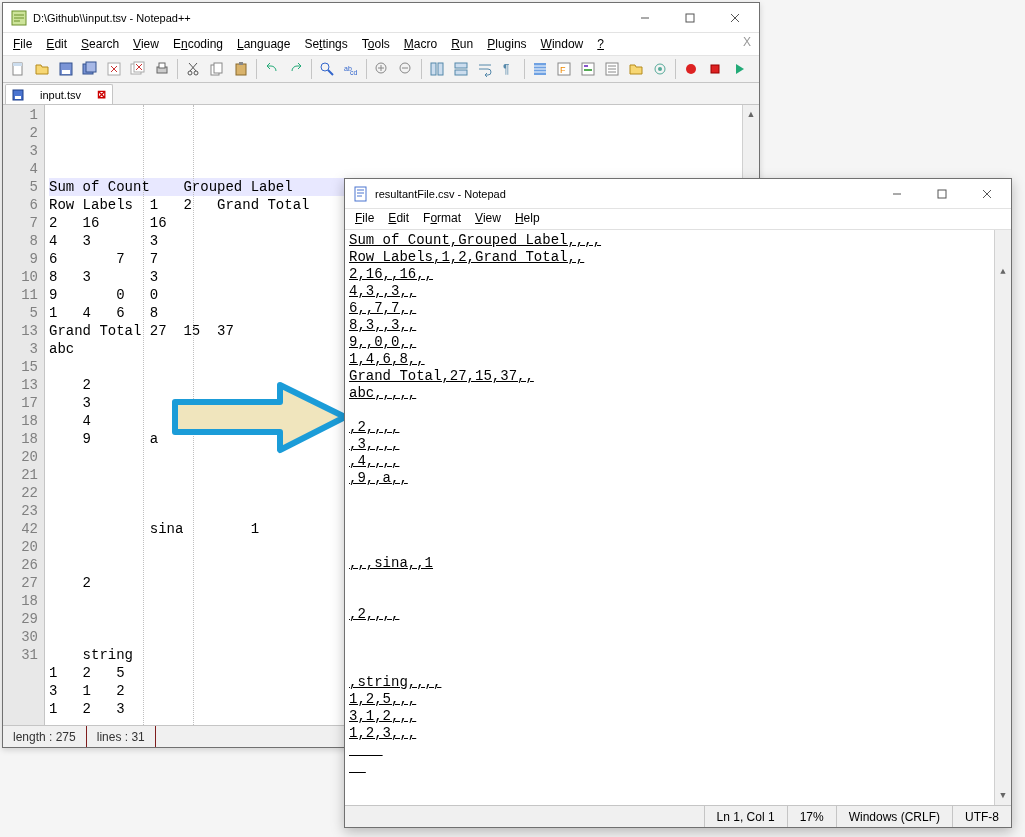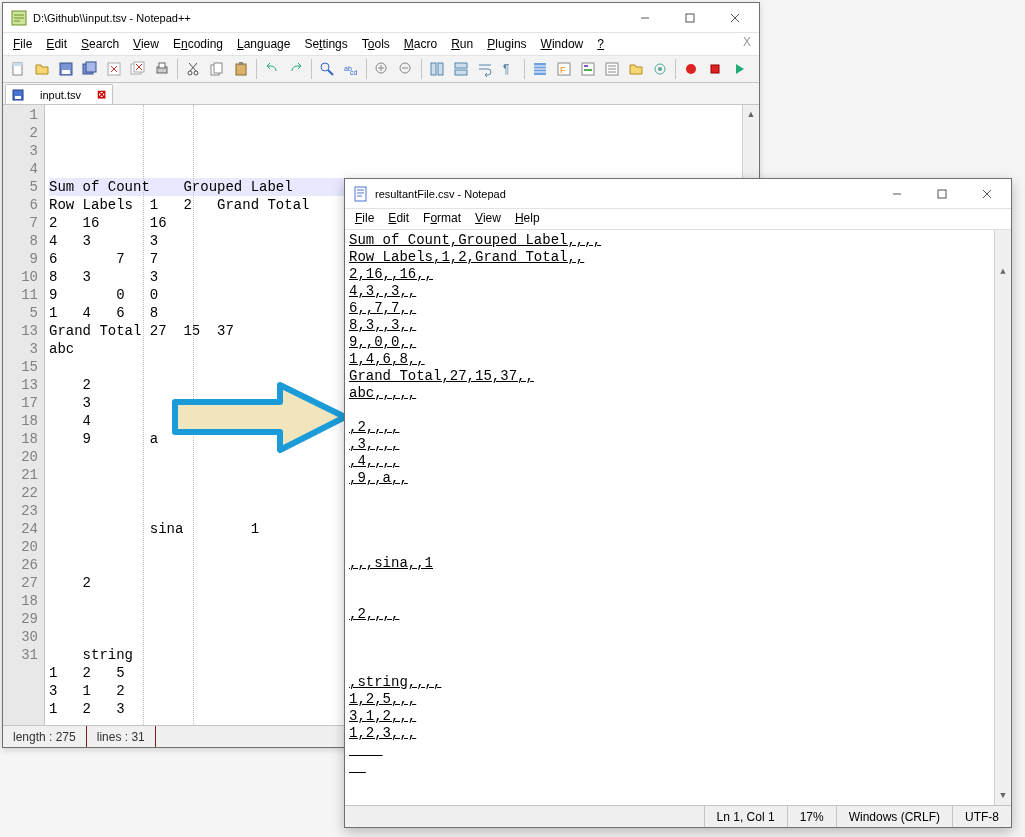--- a/index.html
+++ b/index.html
@@ -394,21 +394,21 @@
         <div>3</div>
         <div>15</div>
         <div>13</div>
         <div>17</div>
         <div>18</div>
         <div>18</div>
         <div>20</div>
         <div>21</div>
         <div>22</div>
         <div>23</div>
-        <div>24</div>
+        <div>42</div>
         <div>20</div>
         <div>26</div>
         <div>27</div>
         <div>18</div>
         <div>29</div>
         <div>30</div>
         <div>31</div>
       </div>
     <div class="code" id="npp-code">
       <div class="vline" style="left:98px"></div>

